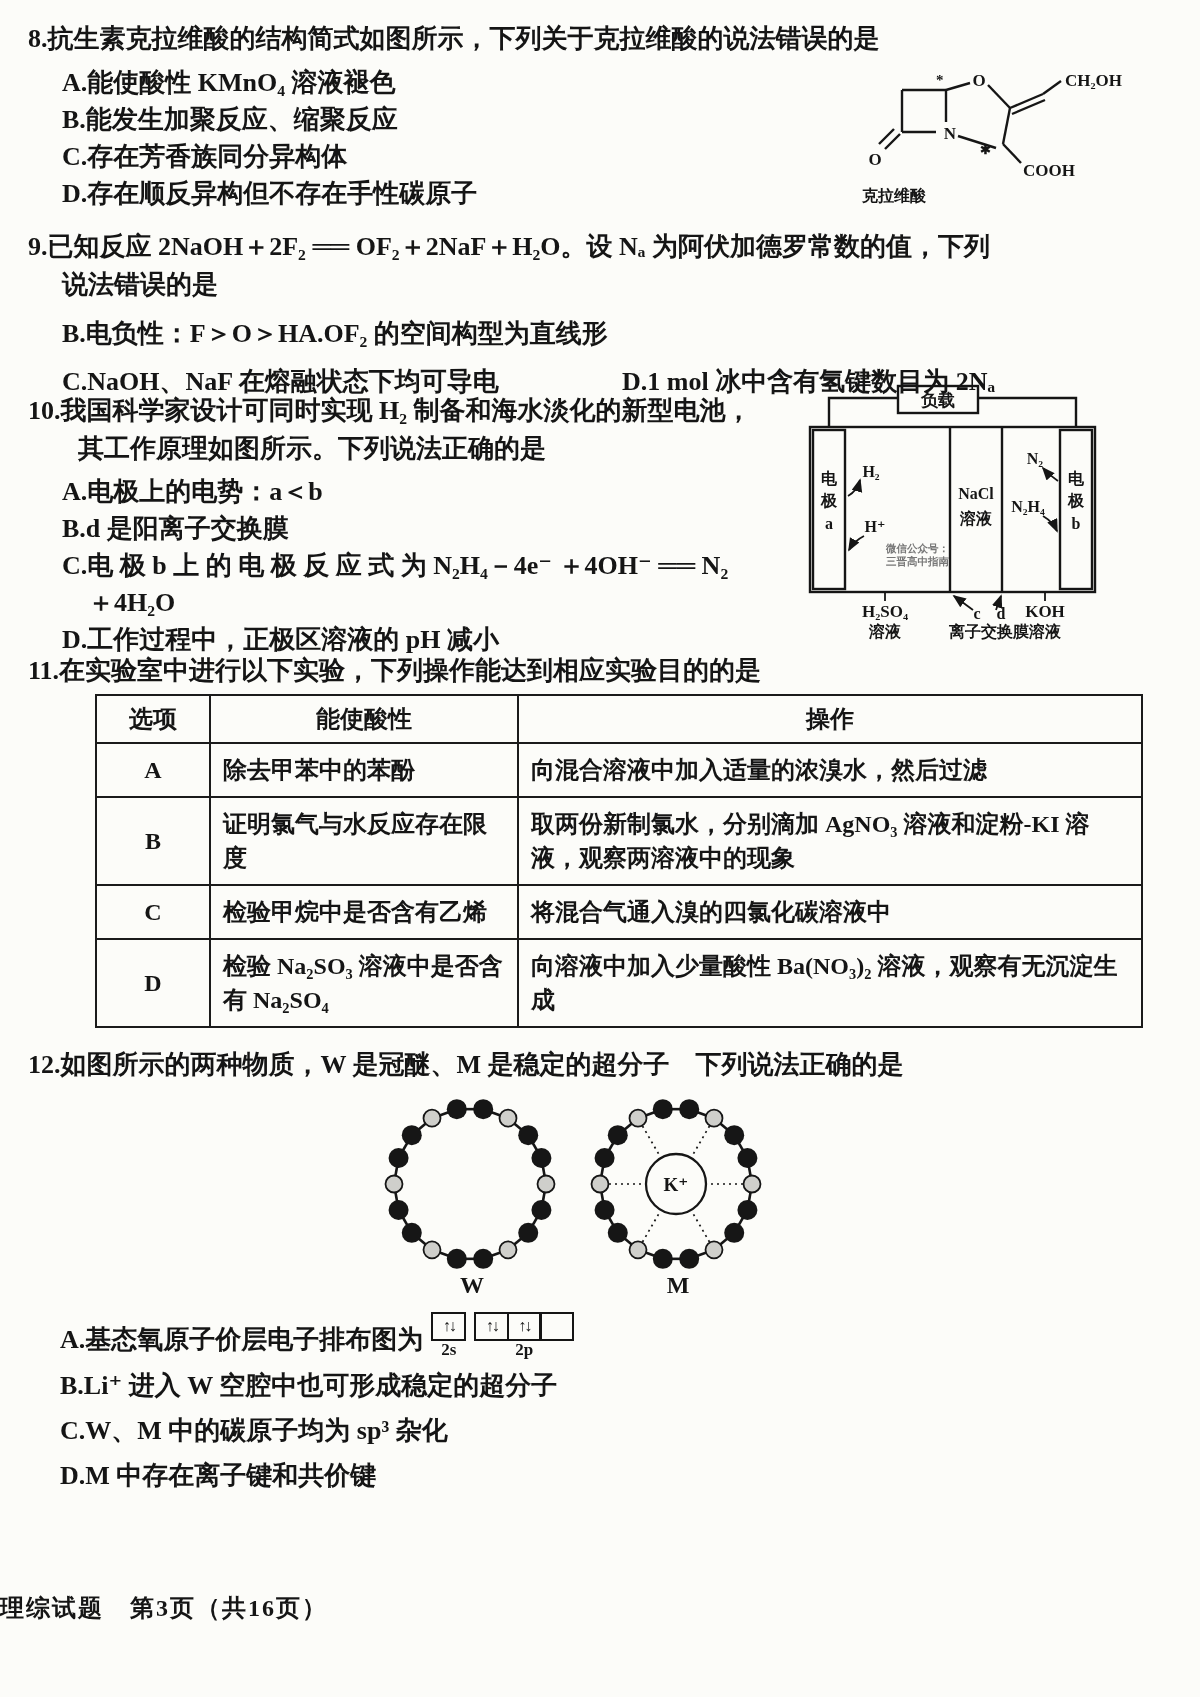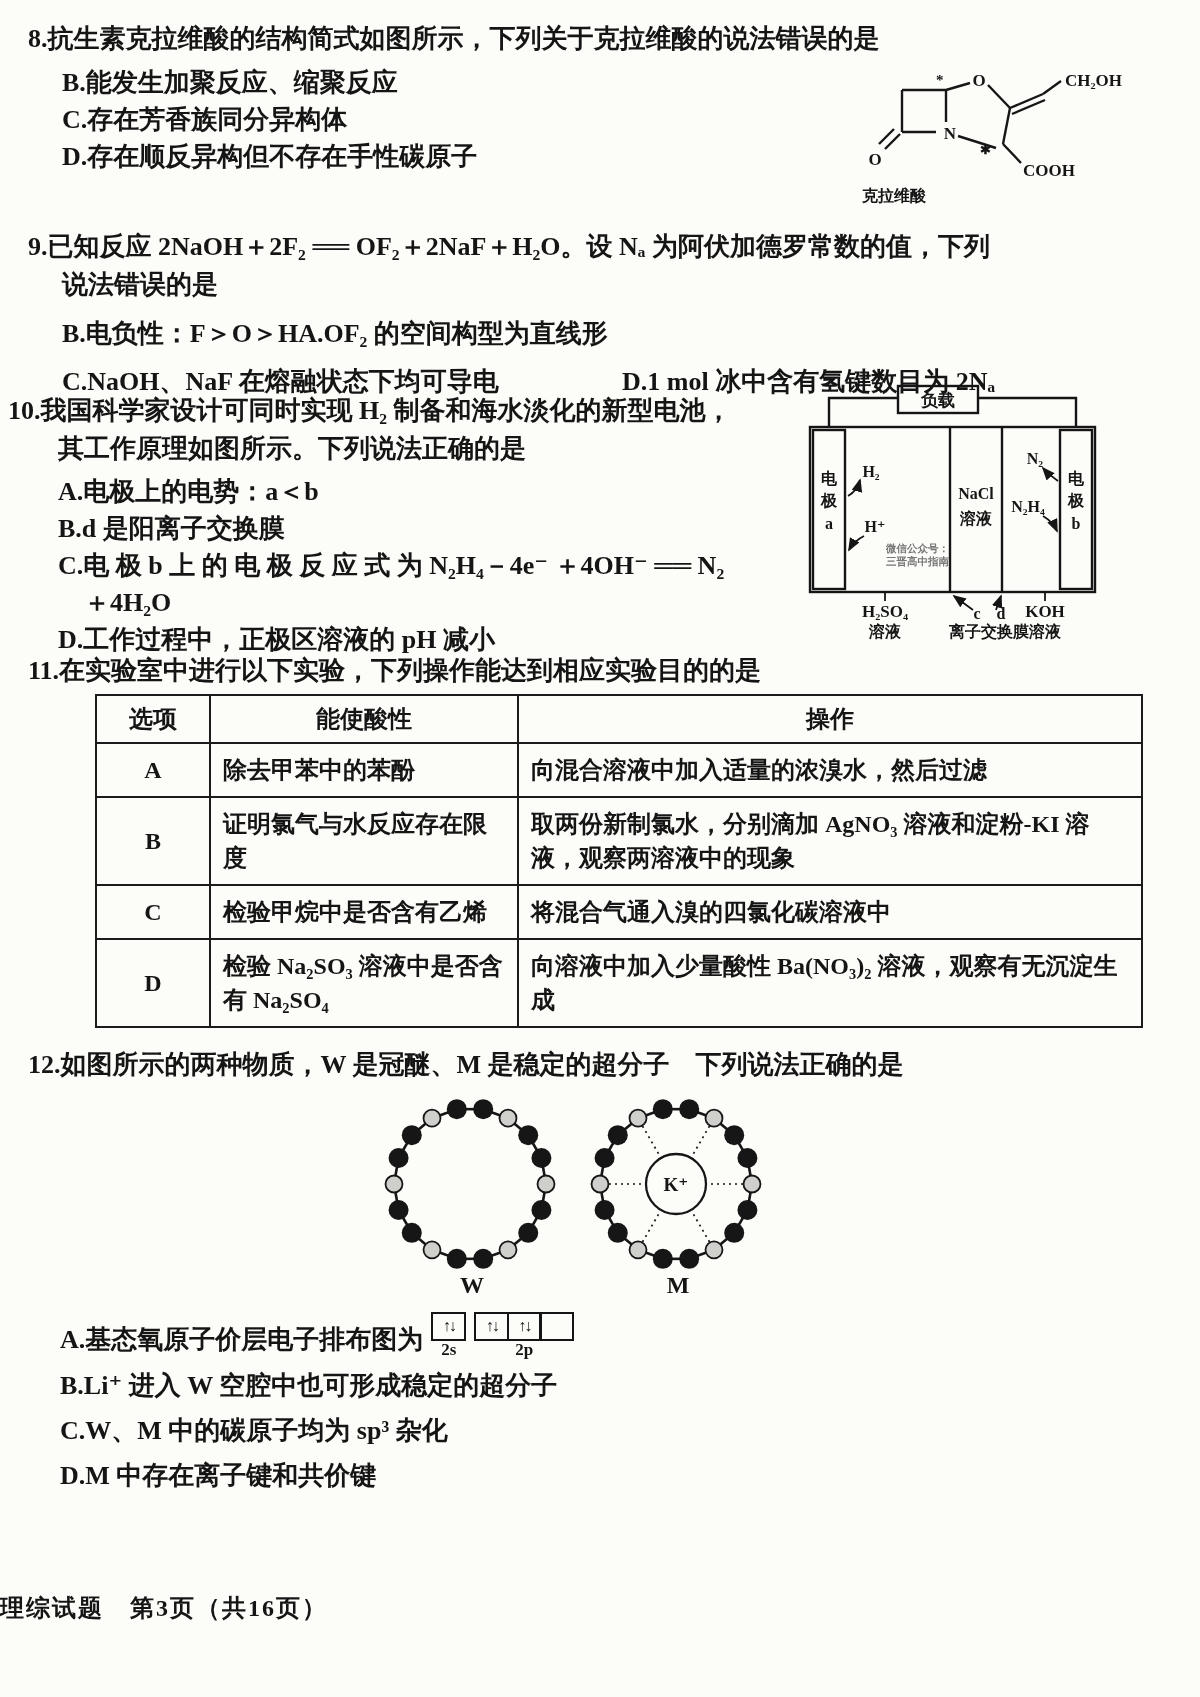--- a/index.html
+++ b/index.html
@@ -18,23 +18,23 @@
   #q8{left:28px;top:20px;width:880px;}
   #q8 .opts{margin-left:34px;margin-top:6px;}
   #q8fig{left:862px;top:68px;width:320px;}
   #q8cap{left:862px;top:186px;width:240px;text-align:left;font-size:16px;}
   
   #q9{left:28px;top:228px;width:1152px;}
   #q9 .hang{padding-left:34px;text-indent:-34px;}
   .optrow{display:flex;margin-left:34px;margin-top:11px;}
   .optrow .o1{width:560px;}
   
-  #q10{left:8px;top:392px;width:780px;}
+  #q10{left:28px;top:392px;width:780px;}
   #q10 .hang{padding-left:50px;text-indent:-50px;}
-  #q10 .opts{margin-left:50px;margin-top:5px;}
+  #q10 .opts{margin-left:34px;margin-top:5px;}
   #battery{left:790px;top:384px;}
   
   #q11{left:28px;top:652px;width:1152px;}
   #q11table{left:95px;top:694px;border-collapse:collapse;table-layout:fixed;width:968px;font-size:24px;border-radius:16px;}
   #q11table td,#q11table th{border:2.5px solid #1b1b1b;padding:6px 12px;vertical-align:middle;line-height:34px;font-weight:700;}
   #q11table th{text-align:center;font-size:24px;}
   #q11table .c-opt{text-align:center;width:88px;}
   #q11table .c-pur{width:282px;}
   #q11table .c-op{width:598px;}
   #q11table .rh{height:48px;}
@@ -57,20 +57,21 @@
   
   #footer{left:0;top:1592px;width:1200px;font-size:24px;letter-spacing:2px;}
   svg text{font-family:"Liberation Serif","DejaVu Serif",serif;font-weight:700;}
 </style>
 </head>
 <body>
 
 <section id="q8" class="abs">
   <div class="q-stem hang"><span>8.</span><span>抗生素克拉维酸的结构简式如图所示，下列关于克拉维酸的说法错误的是</span></div>
   <div class="opts">
+    <div class="opt">A.能使酸性 KMnO₄ 溶液褪色</div>
     <div class="opt">B.能发生加聚反应、缩聚反应</div>
     <div class="opt">C.存在芳香族同分异构体</div>
     <div class="opt">D.存在顺反异构但不存在手性碳原子</div>
   </div>
 </section>
 
 <svg id="q8fig" class="abs" width="320" height="120" viewBox="0 0 320 120">
   <g stroke="#161616" stroke-width="2.4" fill="none">
 
     <path d="M 40,22 H 84"></path>

